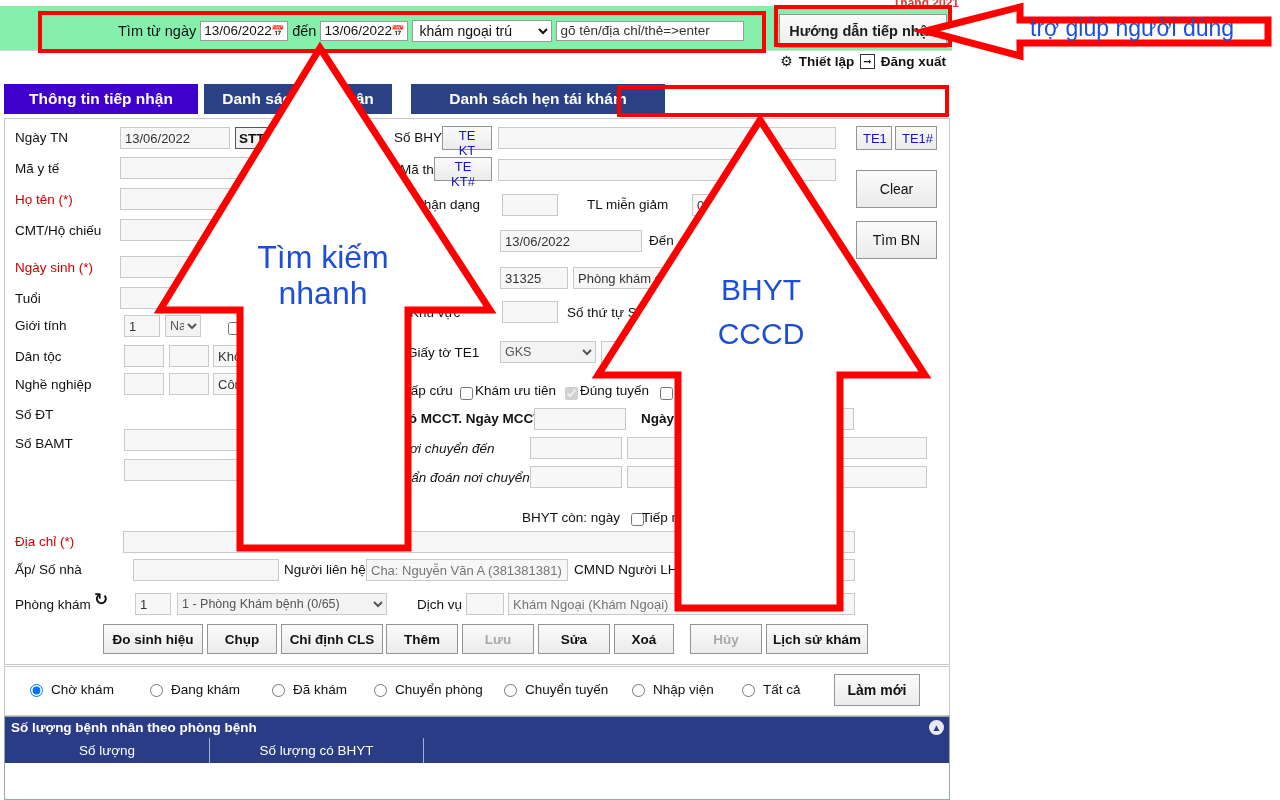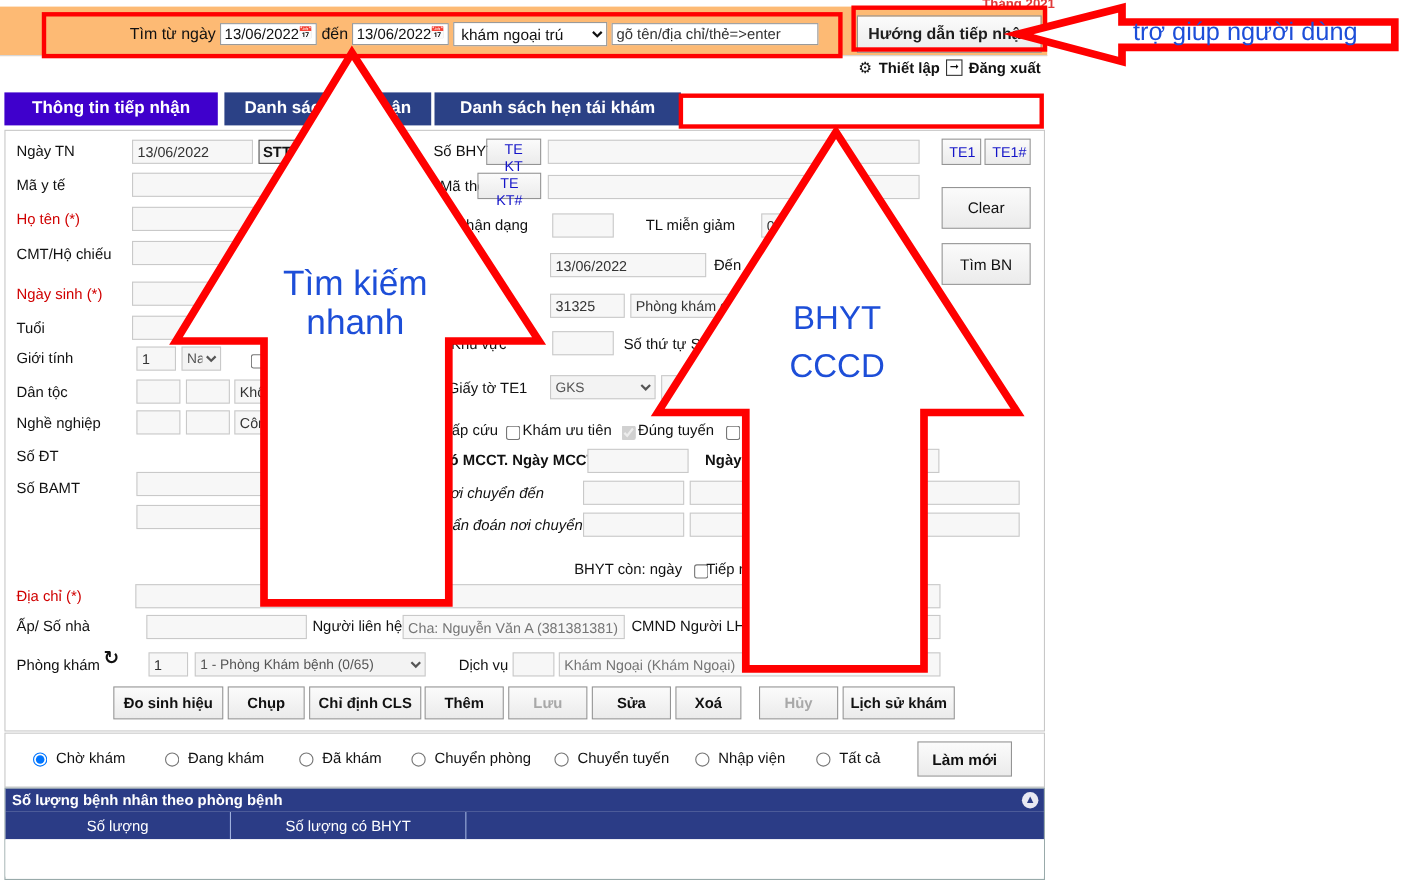--- a/index.html
+++ b/index.html
@@ -5,21 +5,21 @@
   html,body{margin:0;padding:0;}
   body{
     width:1280px;height:800px;overflow:hidden;background:#ffffff;
     font-family:"Liberation Sans","DejaVu Sans",sans-serif;
     -webkit-font-smoothing:none;
   }
   .app{position:absolute;left:0;top:0;width:960px;height:800px;background:#fff;overflow:hidden;}
   .right-pane{position:absolute;left:960px;top:0;width:320px;height:800px;background:#ffffff;}
 
   
-  .topbar{position:absolute;left:0;top:6px;width:952px;height:44px;background:#fdba74;border-bottom:1px solid #d7d7d7;}
+  .topbar{position:absolute;left:0;top:6px;width:952px;height:44px;background:#86efac;border-bottom:1px solid #d7d7d7;}
   .searchrow{position:absolute;left:118px;top:14px;display:flex;align-items:center;gap:4px;font-size:14.5px;color:#1a1a1a;}
   .lbl{font-size:14.5px;color:#111;white-space:nowrap;}
   .txt{
     height:20px;border:1px solid #9a9a9a;background:#fff;font-size:13.5px;
     padding:0 3px;color:#111;box-sizing:border-box;font-family:inherit;
     line-height:20px;
   }
   .datefield{position:relative;width:88px;}
   .datefield .cal{position:absolute;right:3px;top:2px;font-size:11px;color:#333;line-height:16px;}
   select.sel{
@@ -137,21 +137,21 @@
   <div class="acctrow">
     <span class="gear">⚙</span>
     <span>Thiết lập</span>
     <span class="logout-ic">➞</span>
     <span>Đăng xuất</span>
   </div>
 
   <div class="tabs">
     <div class="tab active" style="left:4px;width:194px">Thông tin tiếp nhận</div>
     <div class="tab idle" style="left:204px;width:188px">Danh sách tiếp nhận</div>
-    <div class="tab idle" style="left:395px;width:224px">Danh sách hẹn tái khám</div>
+    <div class="tab idle" style="left:411px;width:254px">Danh sách hẹn tái khám</div>
 
     <div class="cardbox">
       <span class="cclbl">ThéCC/BH</span>
       <input class="cardinput" placeholder="Nhập/quét thẻ CCCD,BHYT" style="">
       <button class="btn btn-ktbhyt">KThẻBHYT</button>
     </div>
   </div>
 
   <div class="panel">
 

